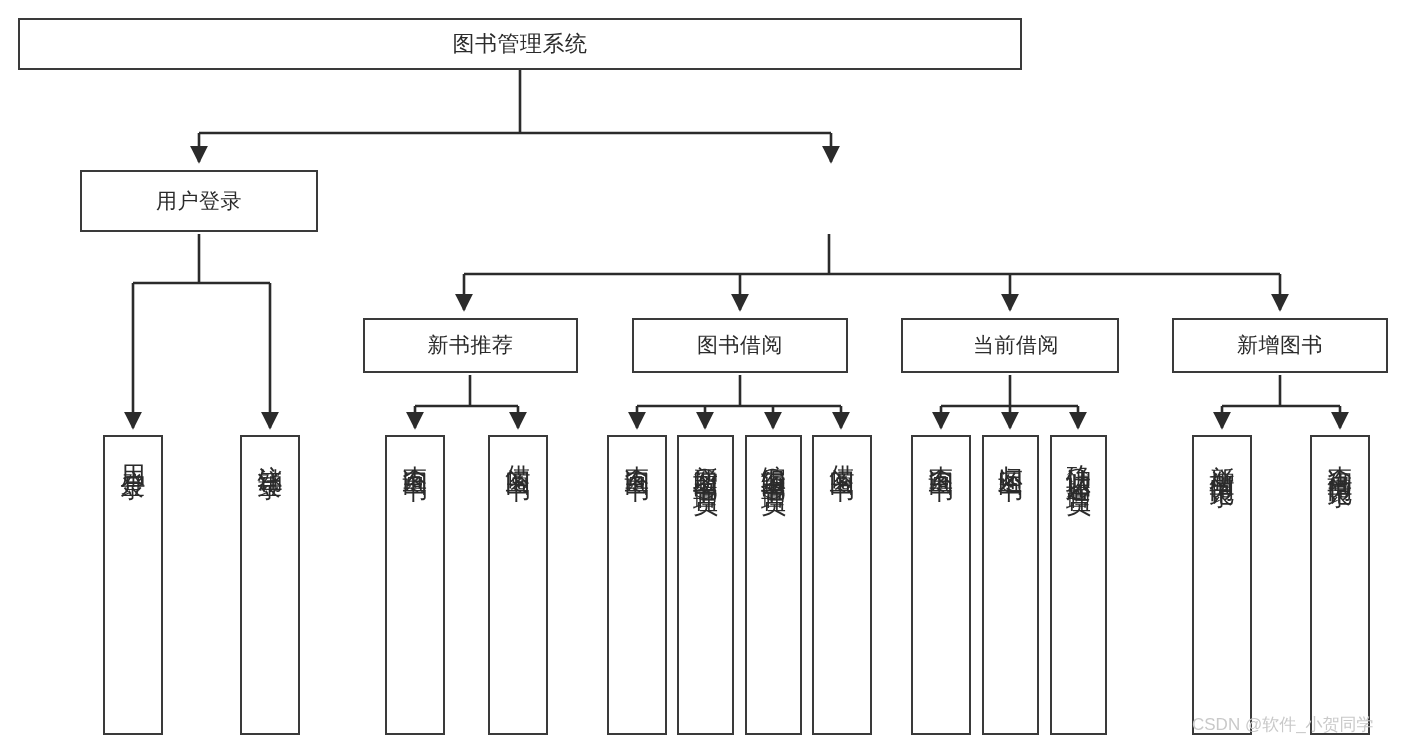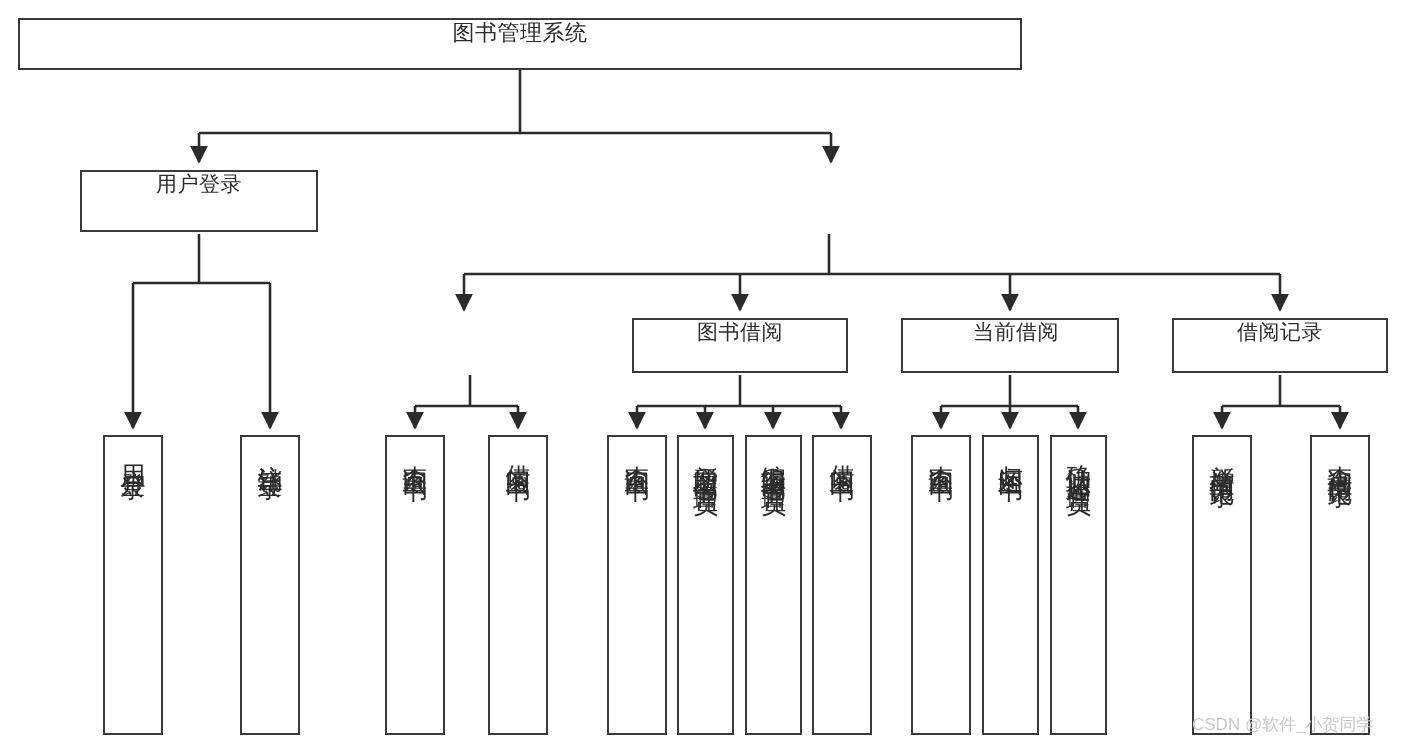--- a/index.html
+++ b/index.html
@@ -15,20 +15,21 @@
   
   #links{position:absolute;left:0;top:0;width:1405px;height:747px;}
 
   
   .node{
     position:absolute;
     box-sizing:border-box;
     background:#ffffff;
     border:2px solid #3a3a3a;
     display:flex;
+    align-items:center;
     justify-content:center;
     color:#2b2b2b;
     z-index:2;
   }
   .node .lbl{
     display:block;
     line-height:1.18;
     letter-spacing:0.5px;
     white-space:nowrap;
   }
@@ -123,31 +124,34 @@
 
   <div class="node h-node" id="n-root" style="left:18px;top:18px;width:1004px;height:52px;">
     <span class="lbl">图书管理系统</span>
   </div>
 
   <div class="node h-node" style="left:80px;top:170px;width:238px;height:62px;">
     <span class="lbl">用户登录</span>
   </div>
 
 
+  <div class="node h-node" style="left:363px;top:318px;width:215px;height:55px;">
+    <span class="lbl">新书推荐</span>
+  </div>
 
   <div class="node h-node" style="left:632px;top:318px;width:216px;height:55px;">
     <span class="lbl">图书借阅</span>
   </div>
 
   <div class="node h-node" style="left:901px;top:318px;width:218px;height:55px;padding-left:12px;">
     <span class="lbl">当前借阅</span>
   </div>
 
   <div class="node h-node" style="left:1172px;top:318px;width:216px;height:55px;">
-    <span class="lbl">借阅记录</span>
+    <span class="lbl">新增图书</span>
   </div>
 
   <div class="node v-node" style="left:103px;top:435px;width:60px;height:300px;">
     <span class="lbl">用户登录</span>
   </div>
 
   <div class="node v-node" style="left:240px;top:435px;width:60px;height:300px;">
     <span class="lbl">注销登录</span>
   </div>
 

